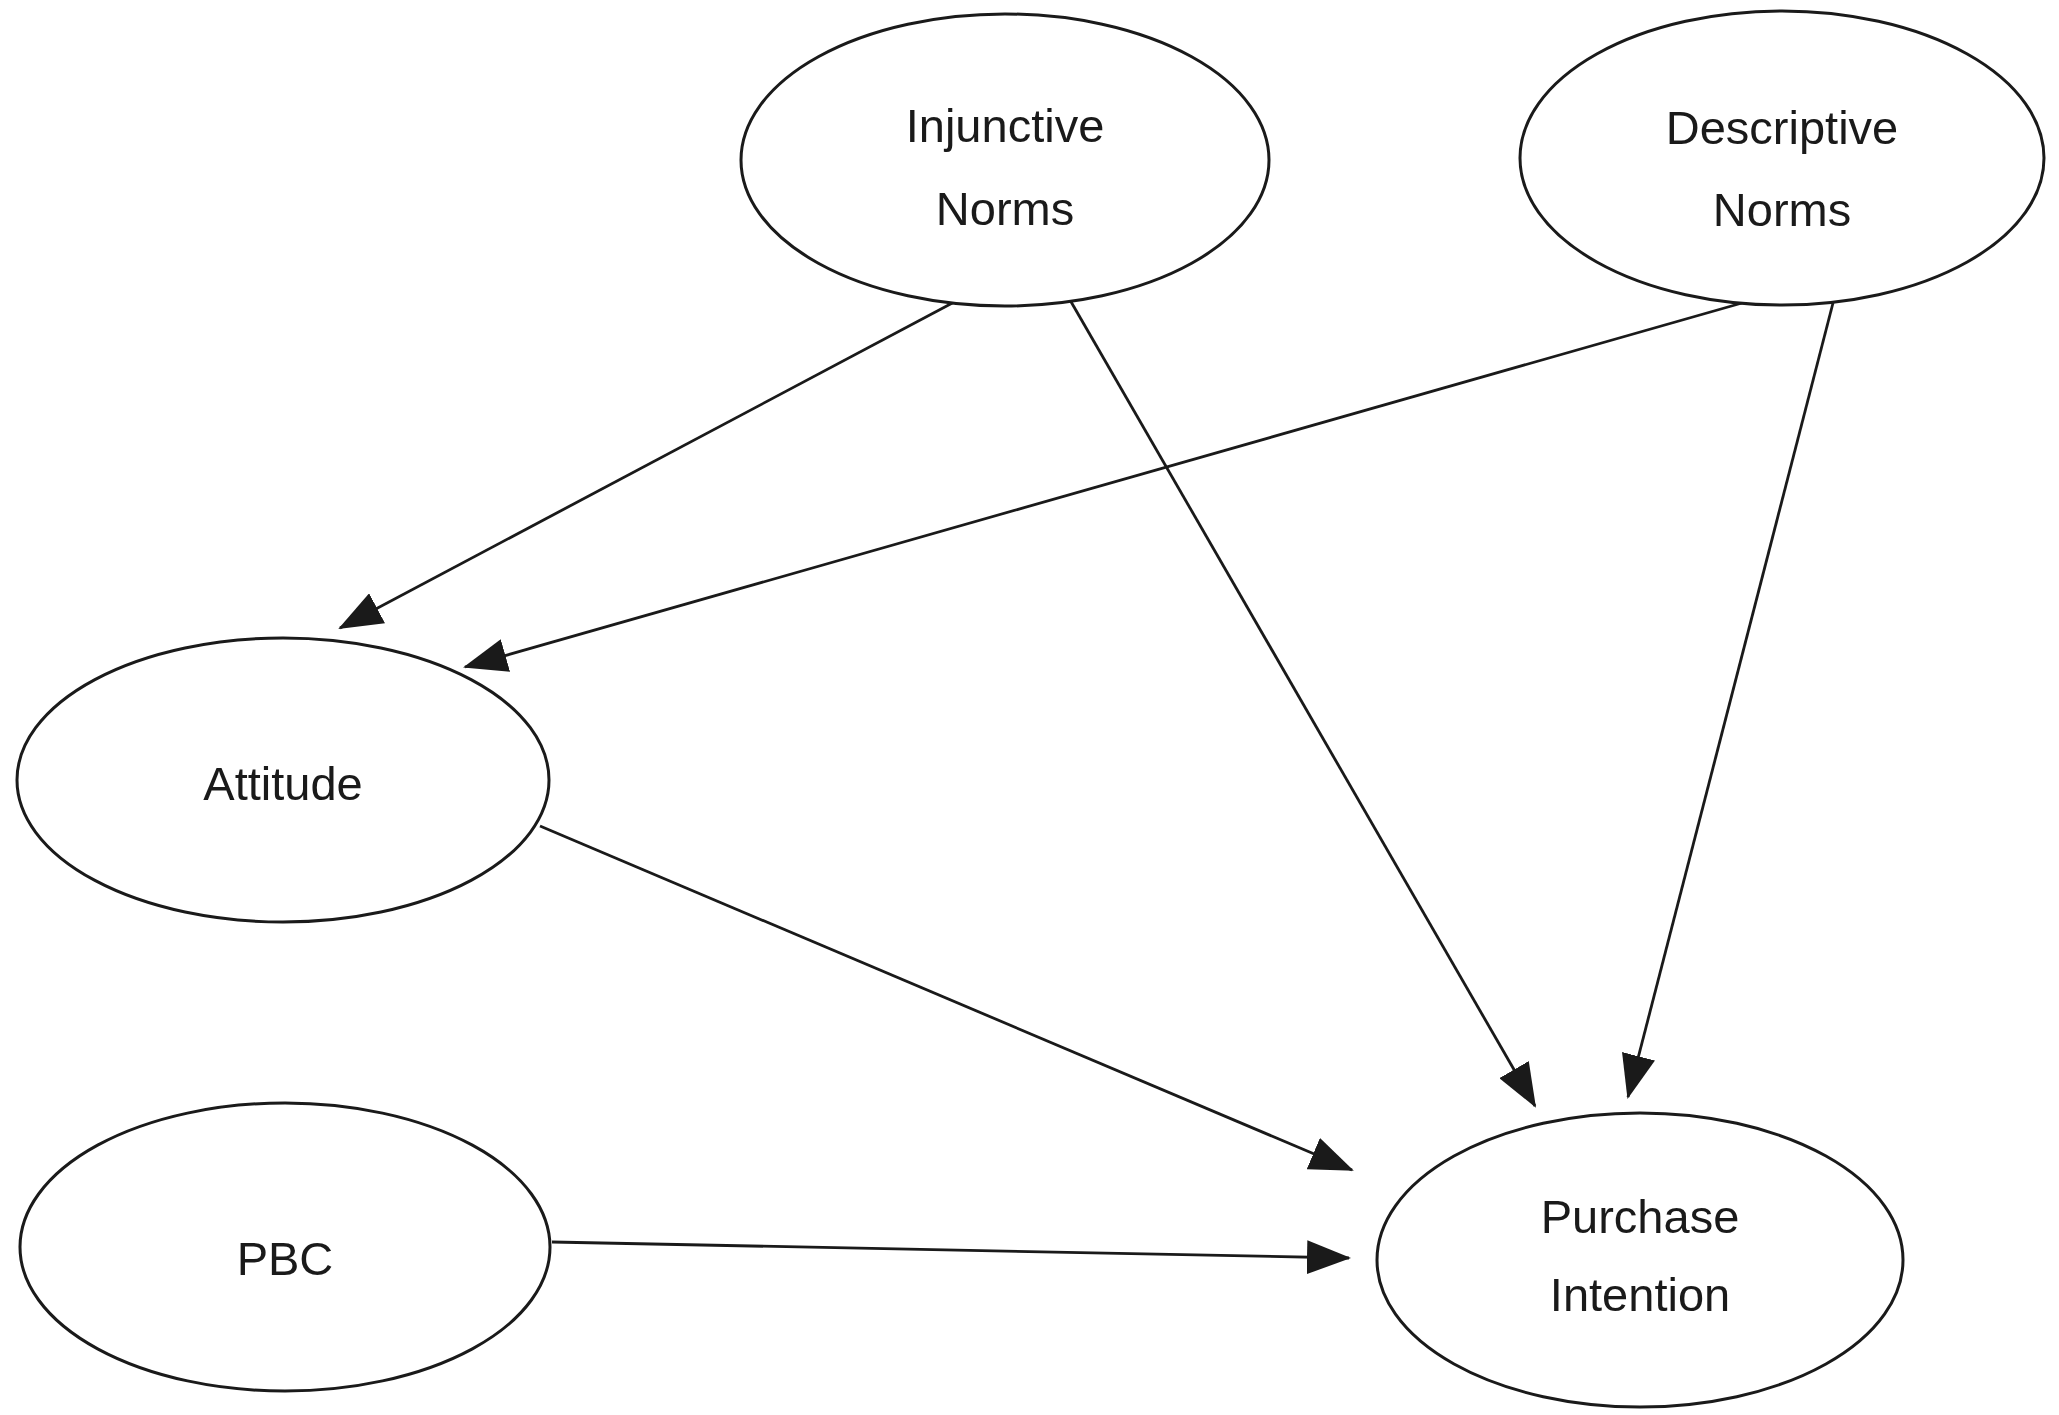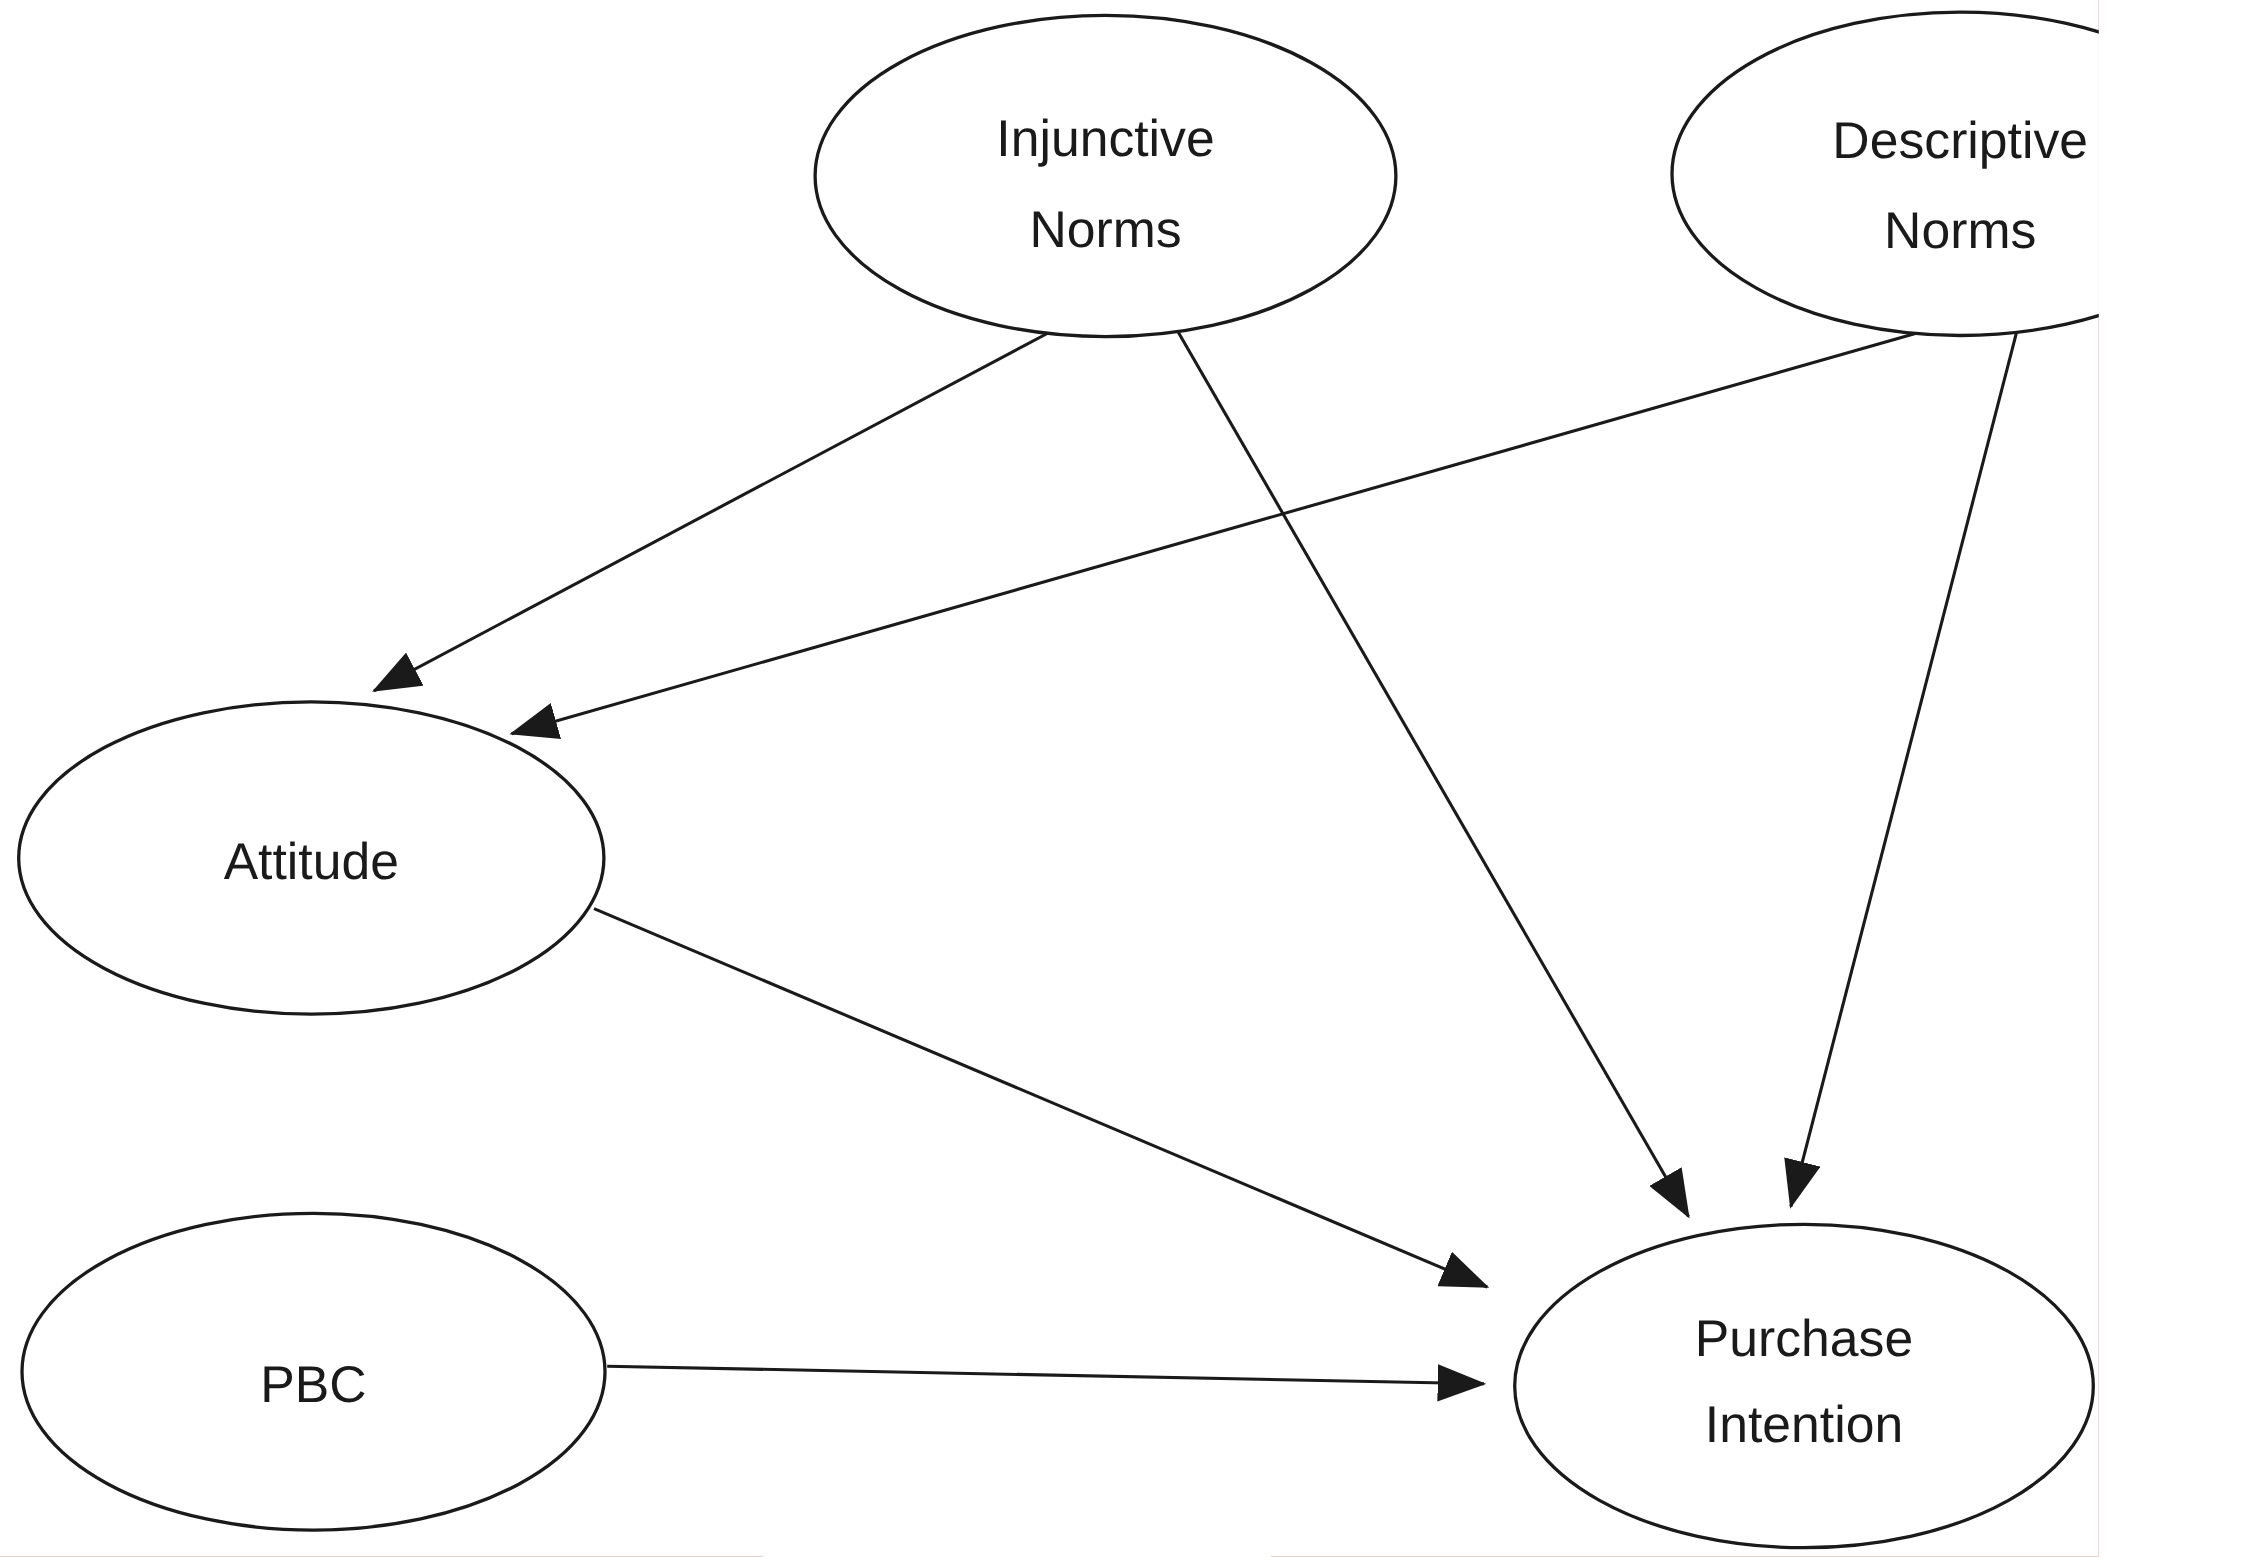--- a/index.html
+++ b/index.html
@@ -1,23 +1,23 @@
 <!DOCTYPE html>
 <html><head>
 <meta charset="utf-8">
 <style>
   html, body {
     margin: 0;
     padding: 0;
     background: #ffffff;
   }
   .page {
-    width: 1908px;
+    width: 2059px;
     height: 1415px;
-    background: #7f1d1d;
+    background: #84cc16;
     overflow: hidden;
   }
   svg {
     display: block;
     width: 2059px;
     height: 1415px;
   }
   .node-ellipse {
     fill: #ffffff;
   }

